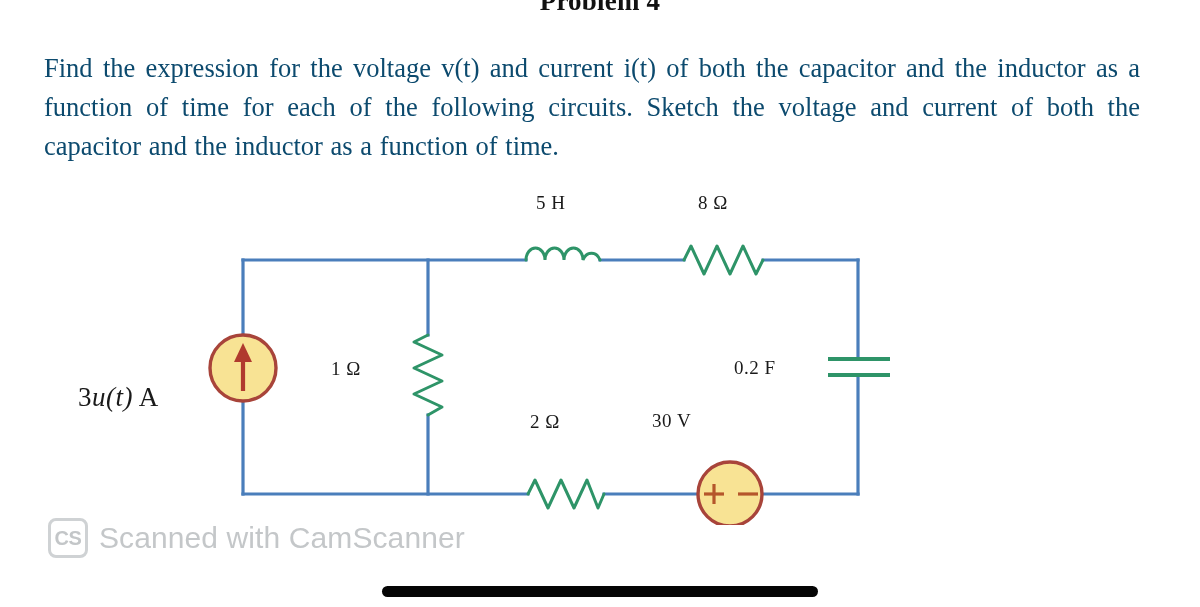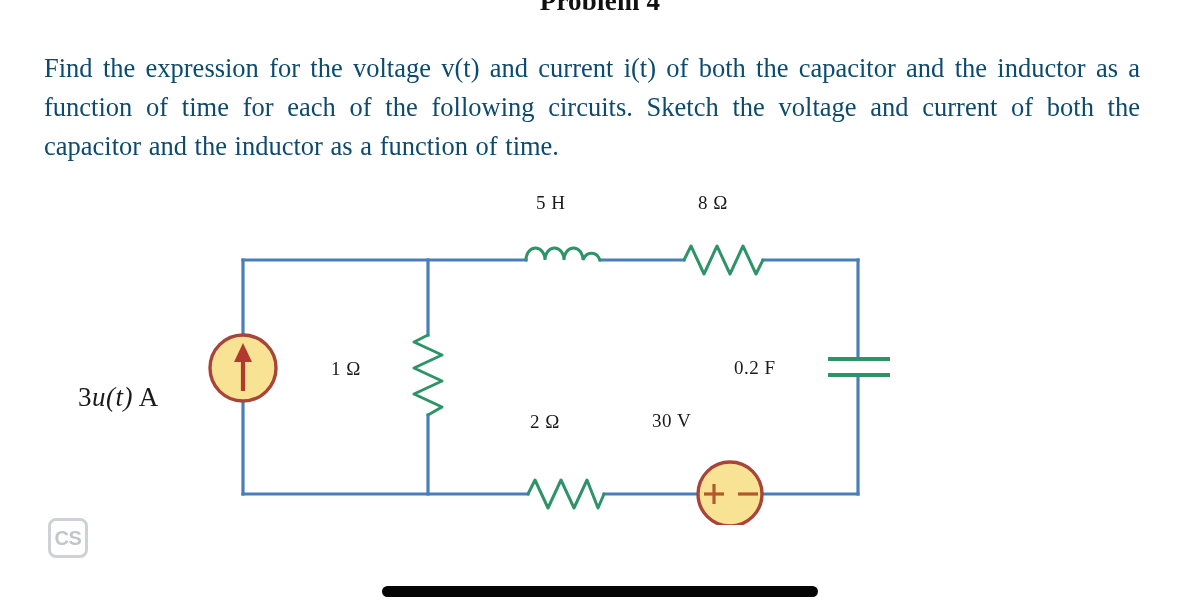--- a/index.html
+++ b/index.html
@@ -218,15 +218,16 @@
 <div class="comp-label" id="label-cap">0.2 F</div>
 
 <div class="comp-label" id="label-res2">2 Ω</div>
 
 <div class="comp-label" id="label-source-v">30 V</div>
 
 <div id="watermark">
   <div id="watermark-badge">
     <span>CS</span>
   </div>
+  <div id="watermark-text">Scanned with CamScanner</div>
 </div>
 
 <div id="home-indicator"></div>
 
 </body></html>

